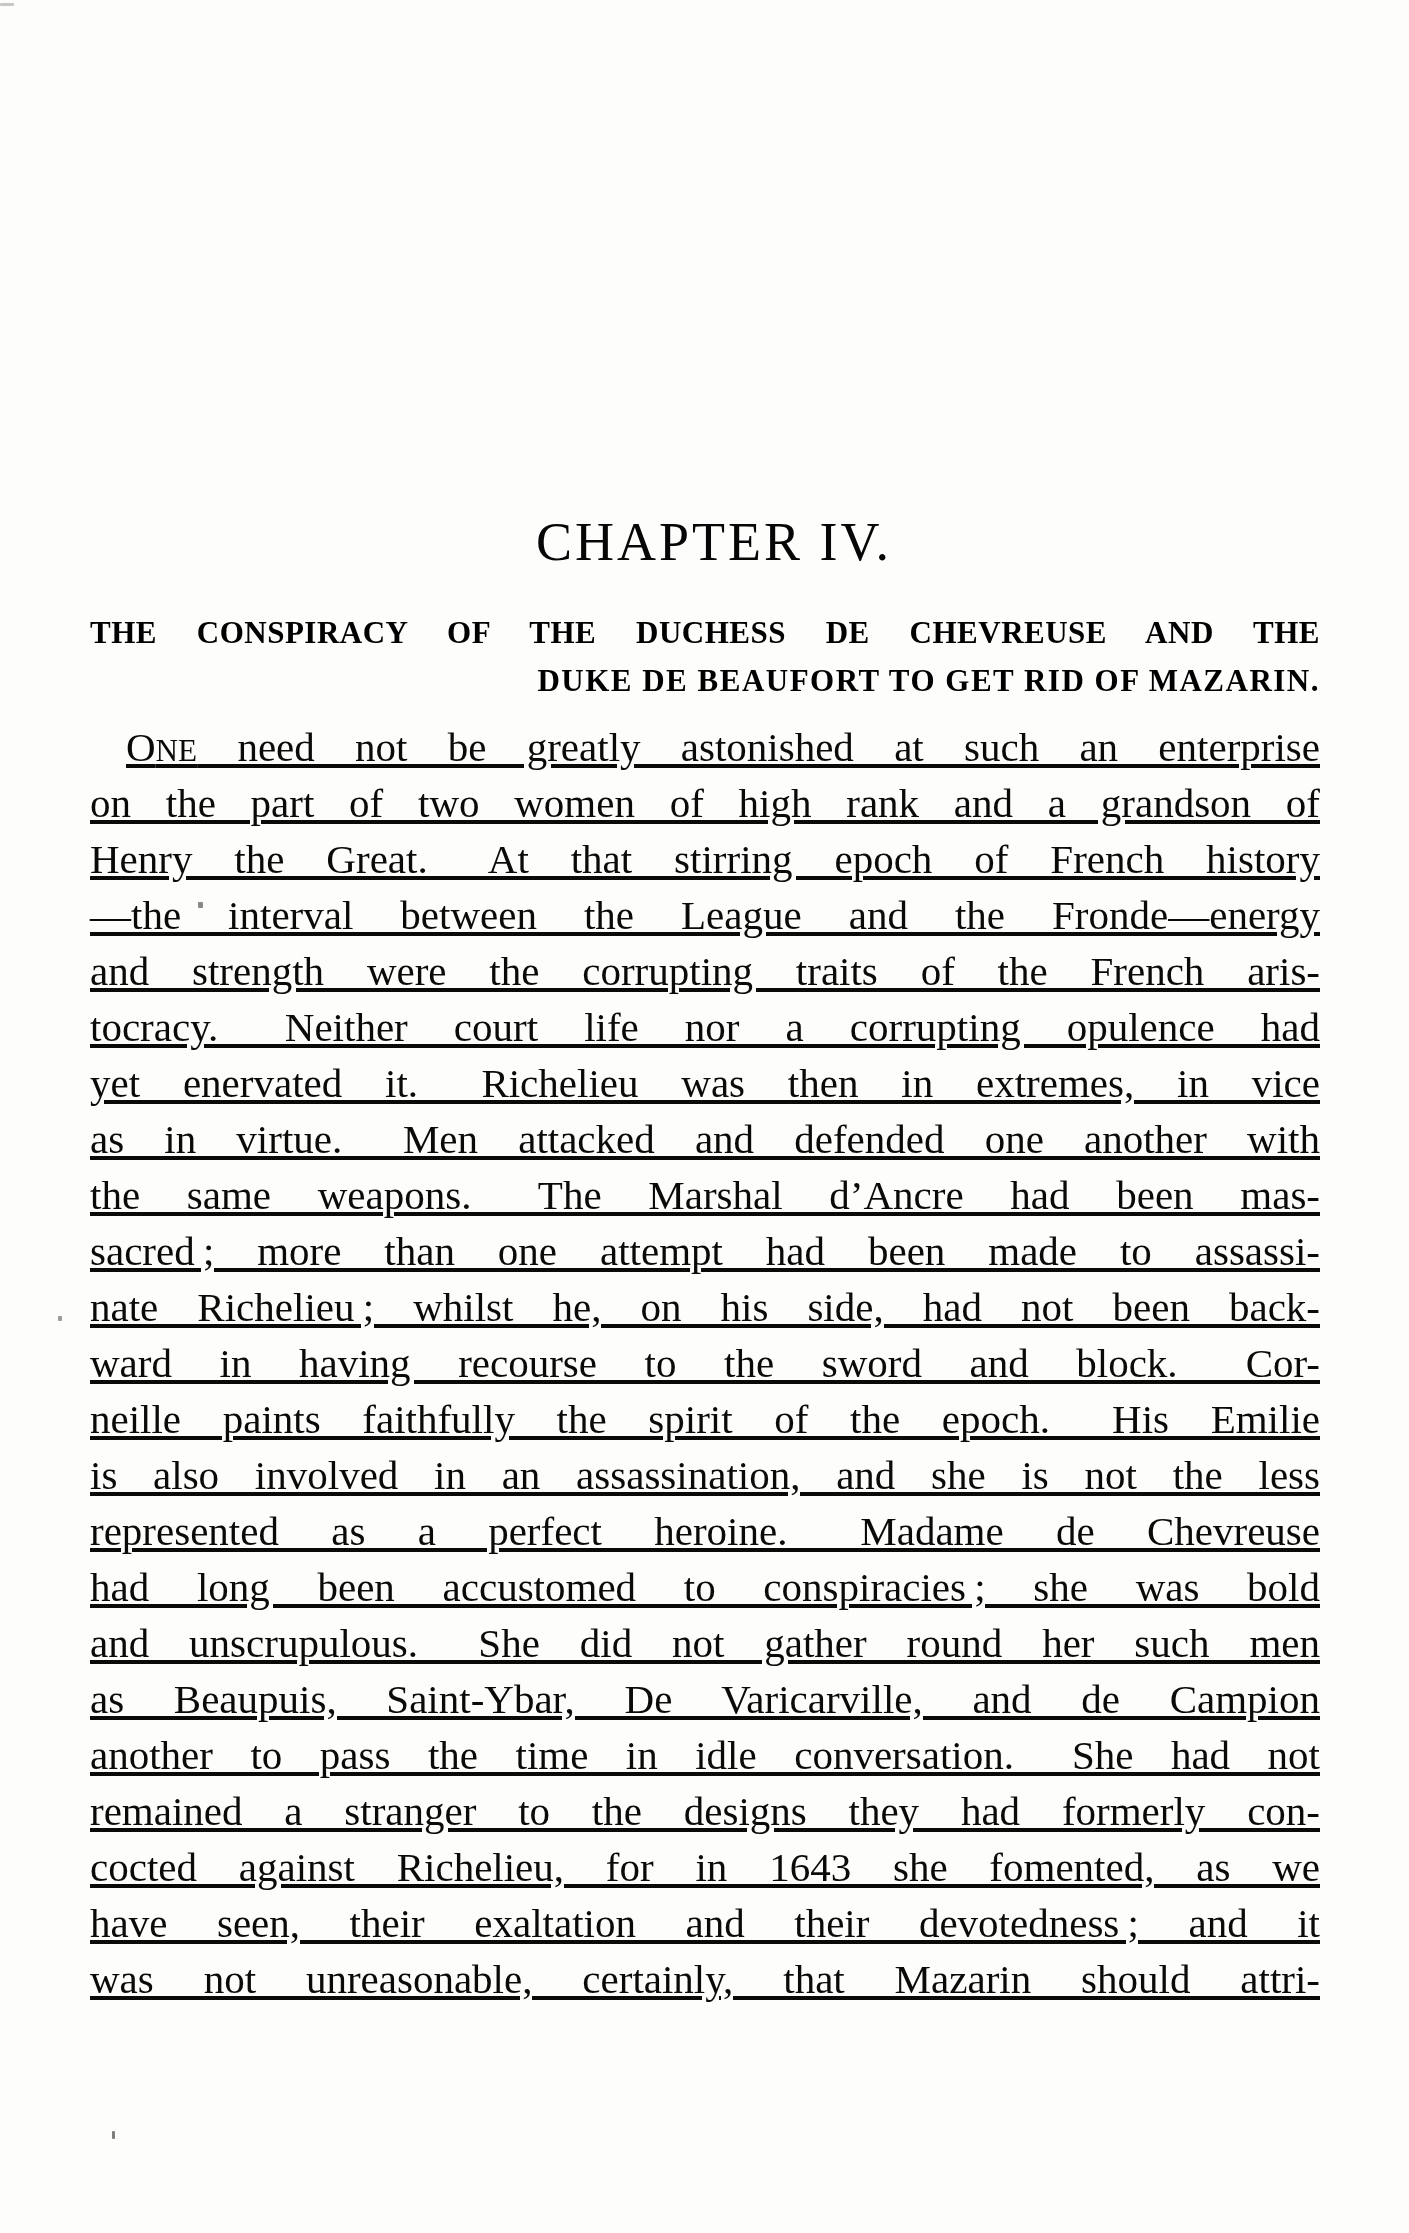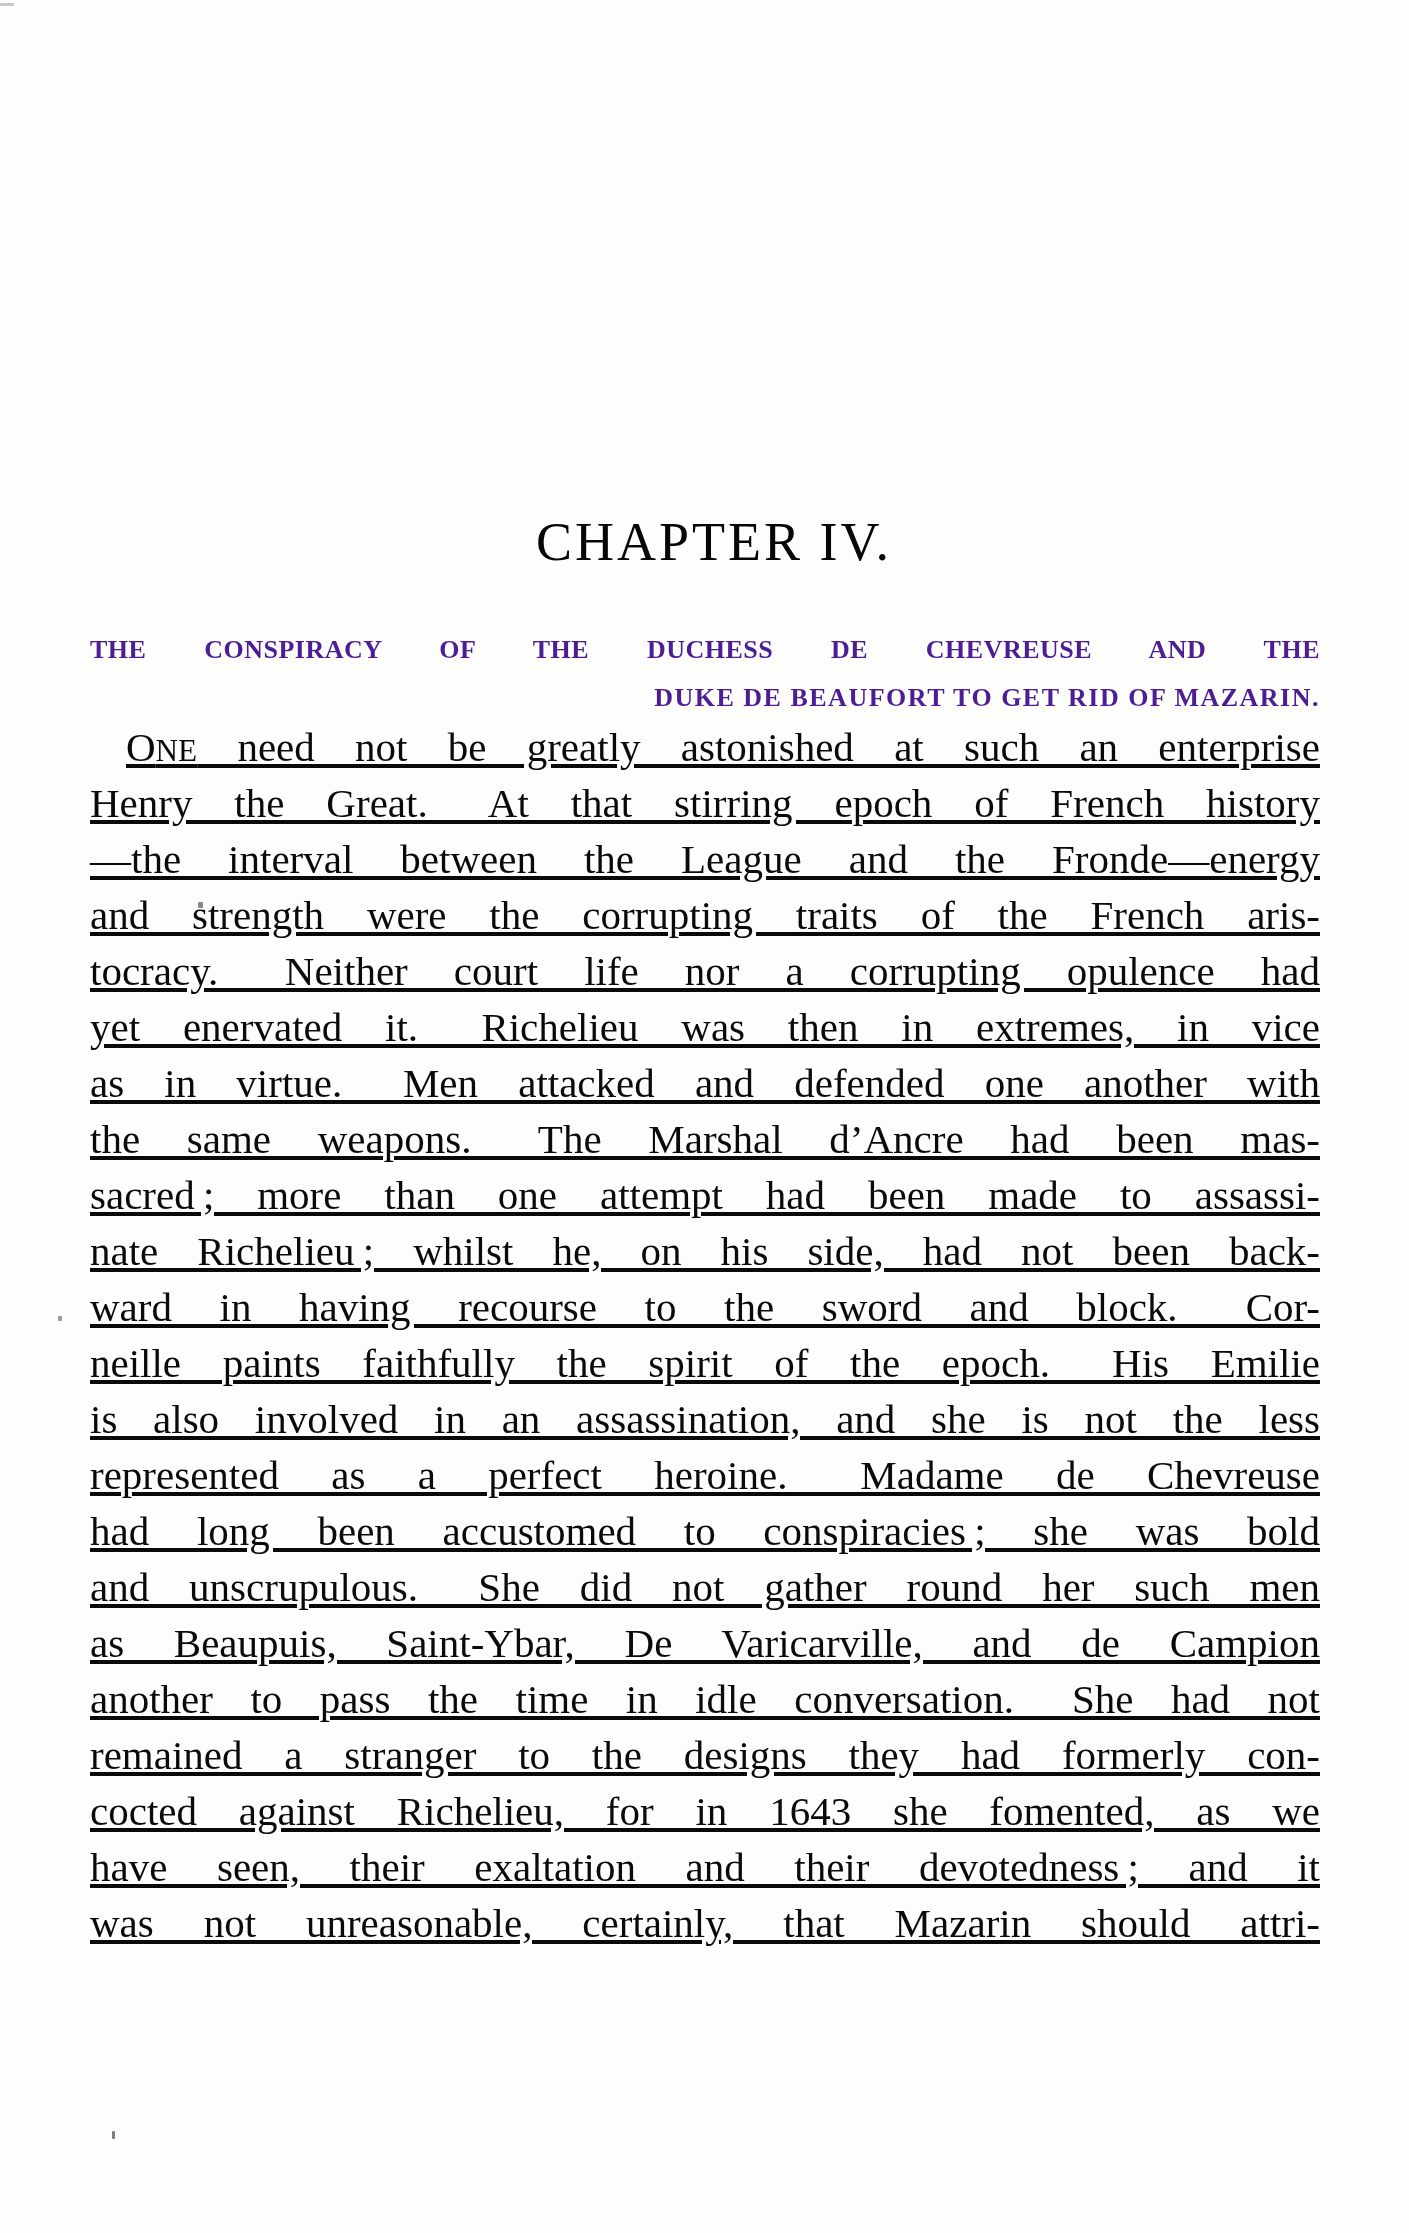--- a/index.html
+++ b/index.html
@@ -28,25 +28,24 @@
     letter-spacing: 3px;
     line-height: 58px;
     color: #060606;
     white-space: nowrap;
   }
   .subtitle {
     position: absolute;
     left: 90px;
     top: 609px;
     width: 1230px;
-    font-size: 26px;
+    font-size: 31px;
     font-weight: 700;
     letter-spacing: 0.5px;
-    color: #4c1d95;
-    margin-top: 17px;
+    color: #000000;
   }
   .subtitle-line {
     height: 48px;
     line-height: 48px;
     white-space: nowrap;
   }
   .jfull {
     text-align: justify;
     text-align-last: justify;
   }
@@ -98,20 +97,21 @@
   <div class="subtitle">
     <div class="subtitle-line jfull">THE CONSPIRACY OF THE DUCHESS DE CHEVREUSE AND THE</div>
     <div class="subtitle-line centered">DUKE DE BEAUFORT TO GET RID OF MAZARIN.</div>
   </div>
 
   <div class="body-text">
     <div class="body-line first">
       <span>O</span><span class="lead-small">NE</span><span> need not be greatly astonished at such an enterprise</span>
     </div>
     <div class="lines-container">
+        <div>on the part of two women of high rank and a grandson of</div>
         <div>Henry the Great.  At that stirring epoch of French history</div>
         <div>—the interval between the League and the Fronde—energy</div>
         <div>and strength were the corrupting traits of the French aris-</div>
         <div>tocracy.  Neither court life nor a corrupting opulence had</div>
         <div>yet enervated it.  Richelieu was then in extremes, in vice</div>
         <div>as in virtue.  Men attacked and defended one another with</div>
         <div>the same weapons.  The Marshal d’Ancre had been mas-</div>
         <div>sacred ; more than one attempt had been made to assassi-</div>
         <div>nate Richelieu ; whilst he, on his side, had not been back-</div>
         <div>ward in having recourse to the sword and block.  Cor-</div>

